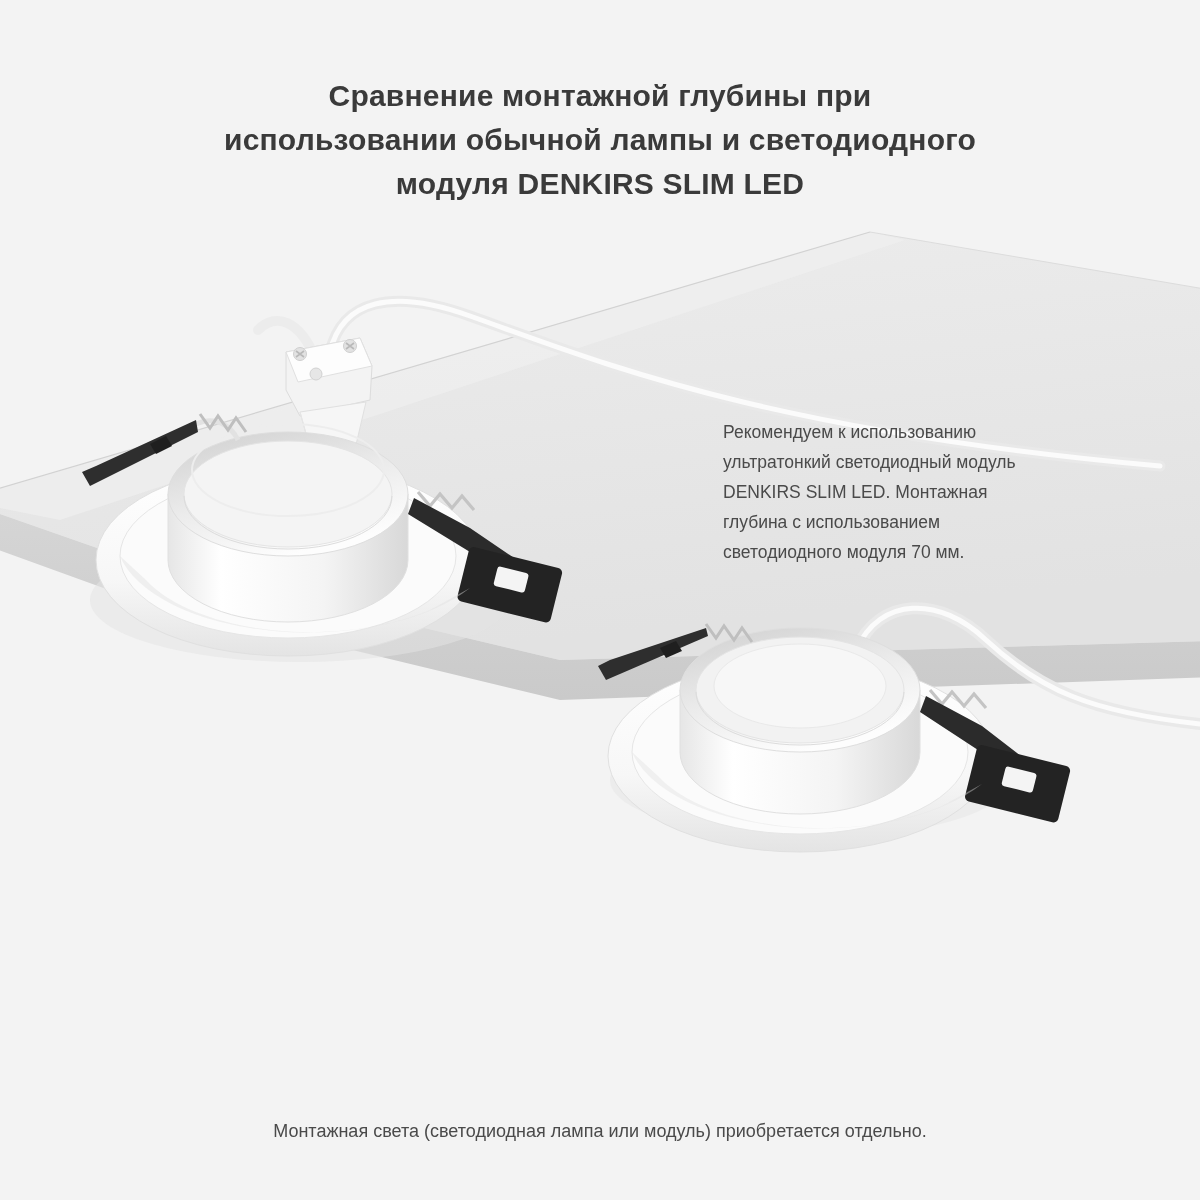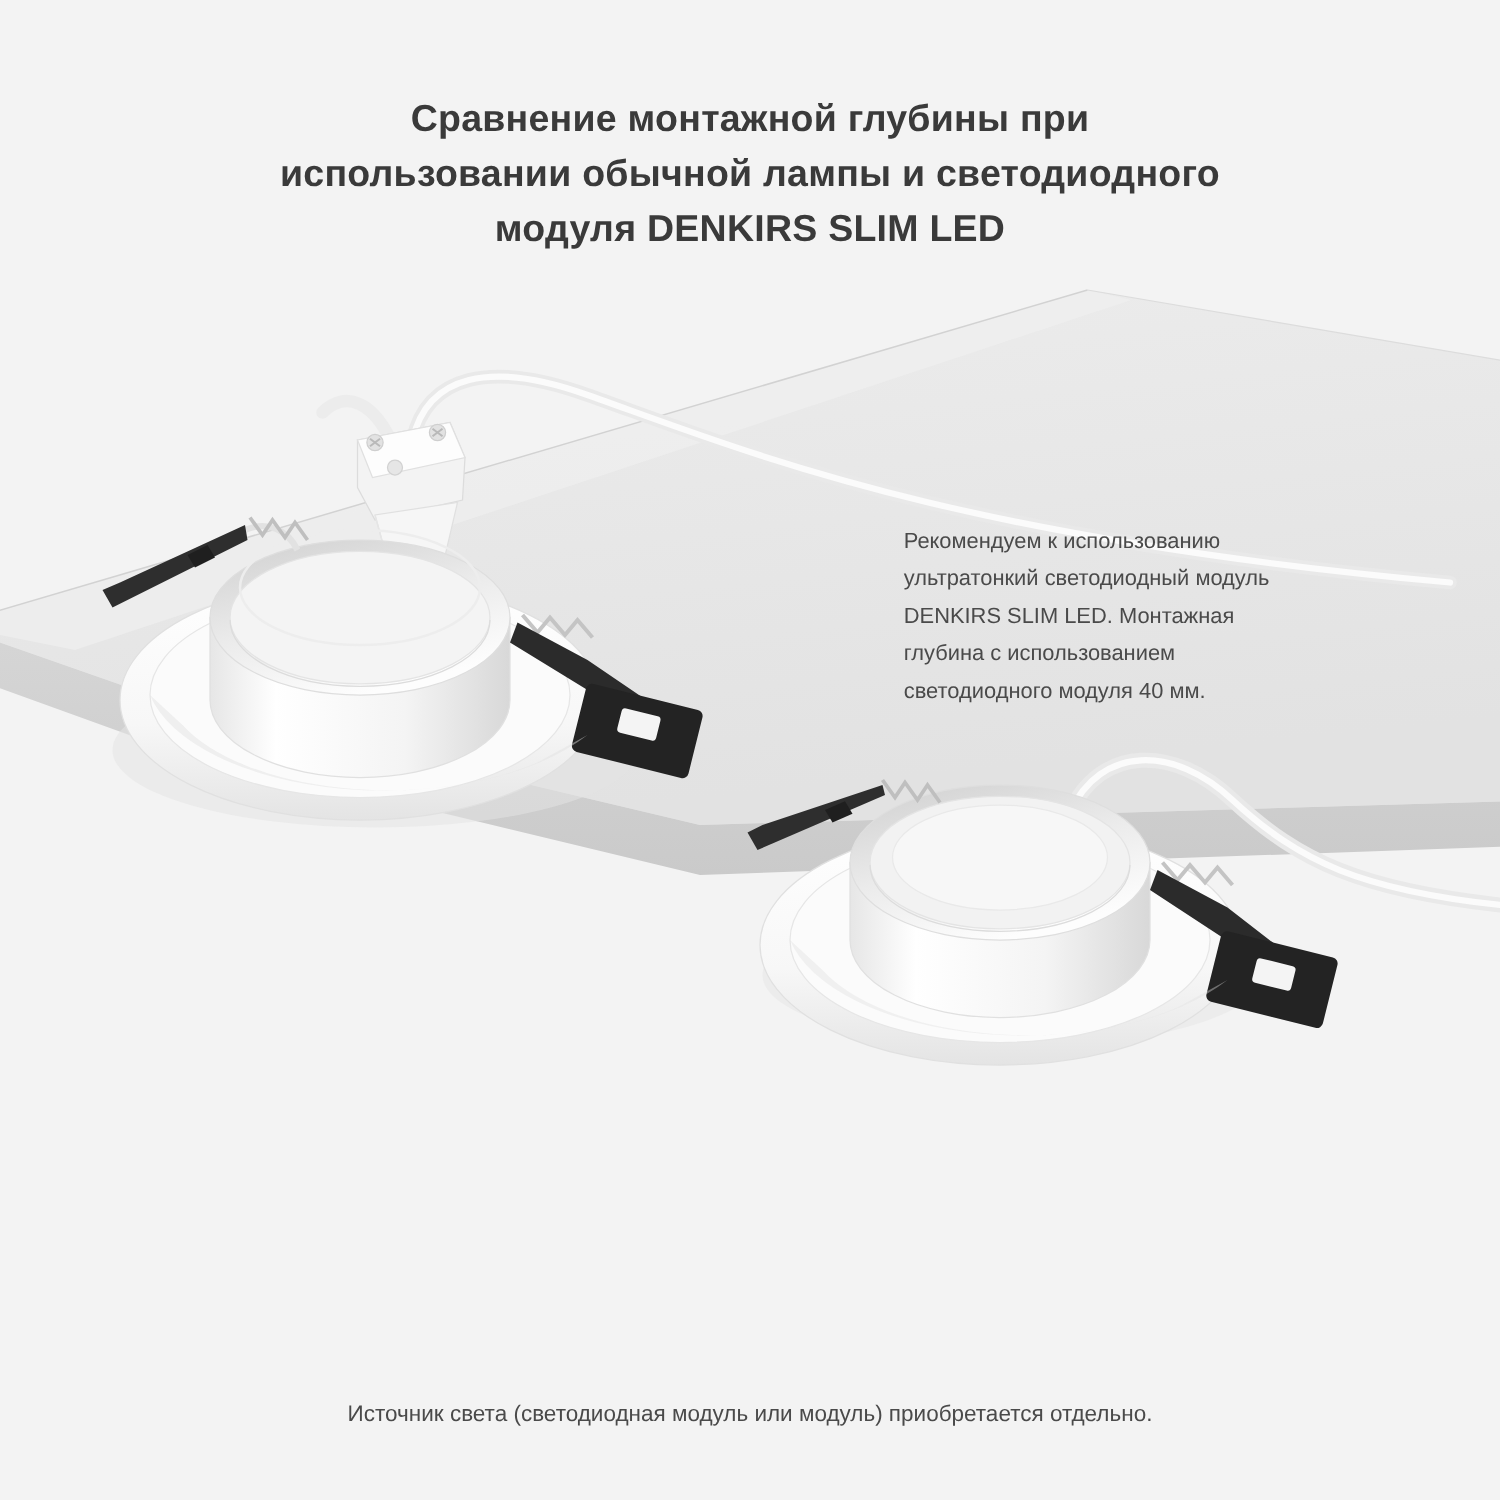--- a/index.html
+++ b/index.html
@@ -242,17 +242,17 @@
   </svg>
 
   <div class="title">Сравнение монтажной глубины при
 использовании обычной лампы и светодиодного
 модуля DENKIRS SLIM LED</div>
 
   <div class="callout">Рекомендуем к использованию
 ультратонкий светодиодный модуль
 DENKIRS SLIM LED. Монтажная
 глубина с использованием
-светодиодного модуля 40 мм.</div>
-
-  <div class="footnote">Источник света (светодиодная модуль или модуль) приобретается отдельно.</div>
+светодиодного модуля 70 мм.</div>
+
+  <div class="footnote">Монтажная света (светодиодная лампа или модуль) приобретается отдельно.</div>
 
 </div>
 
 </body></html>

